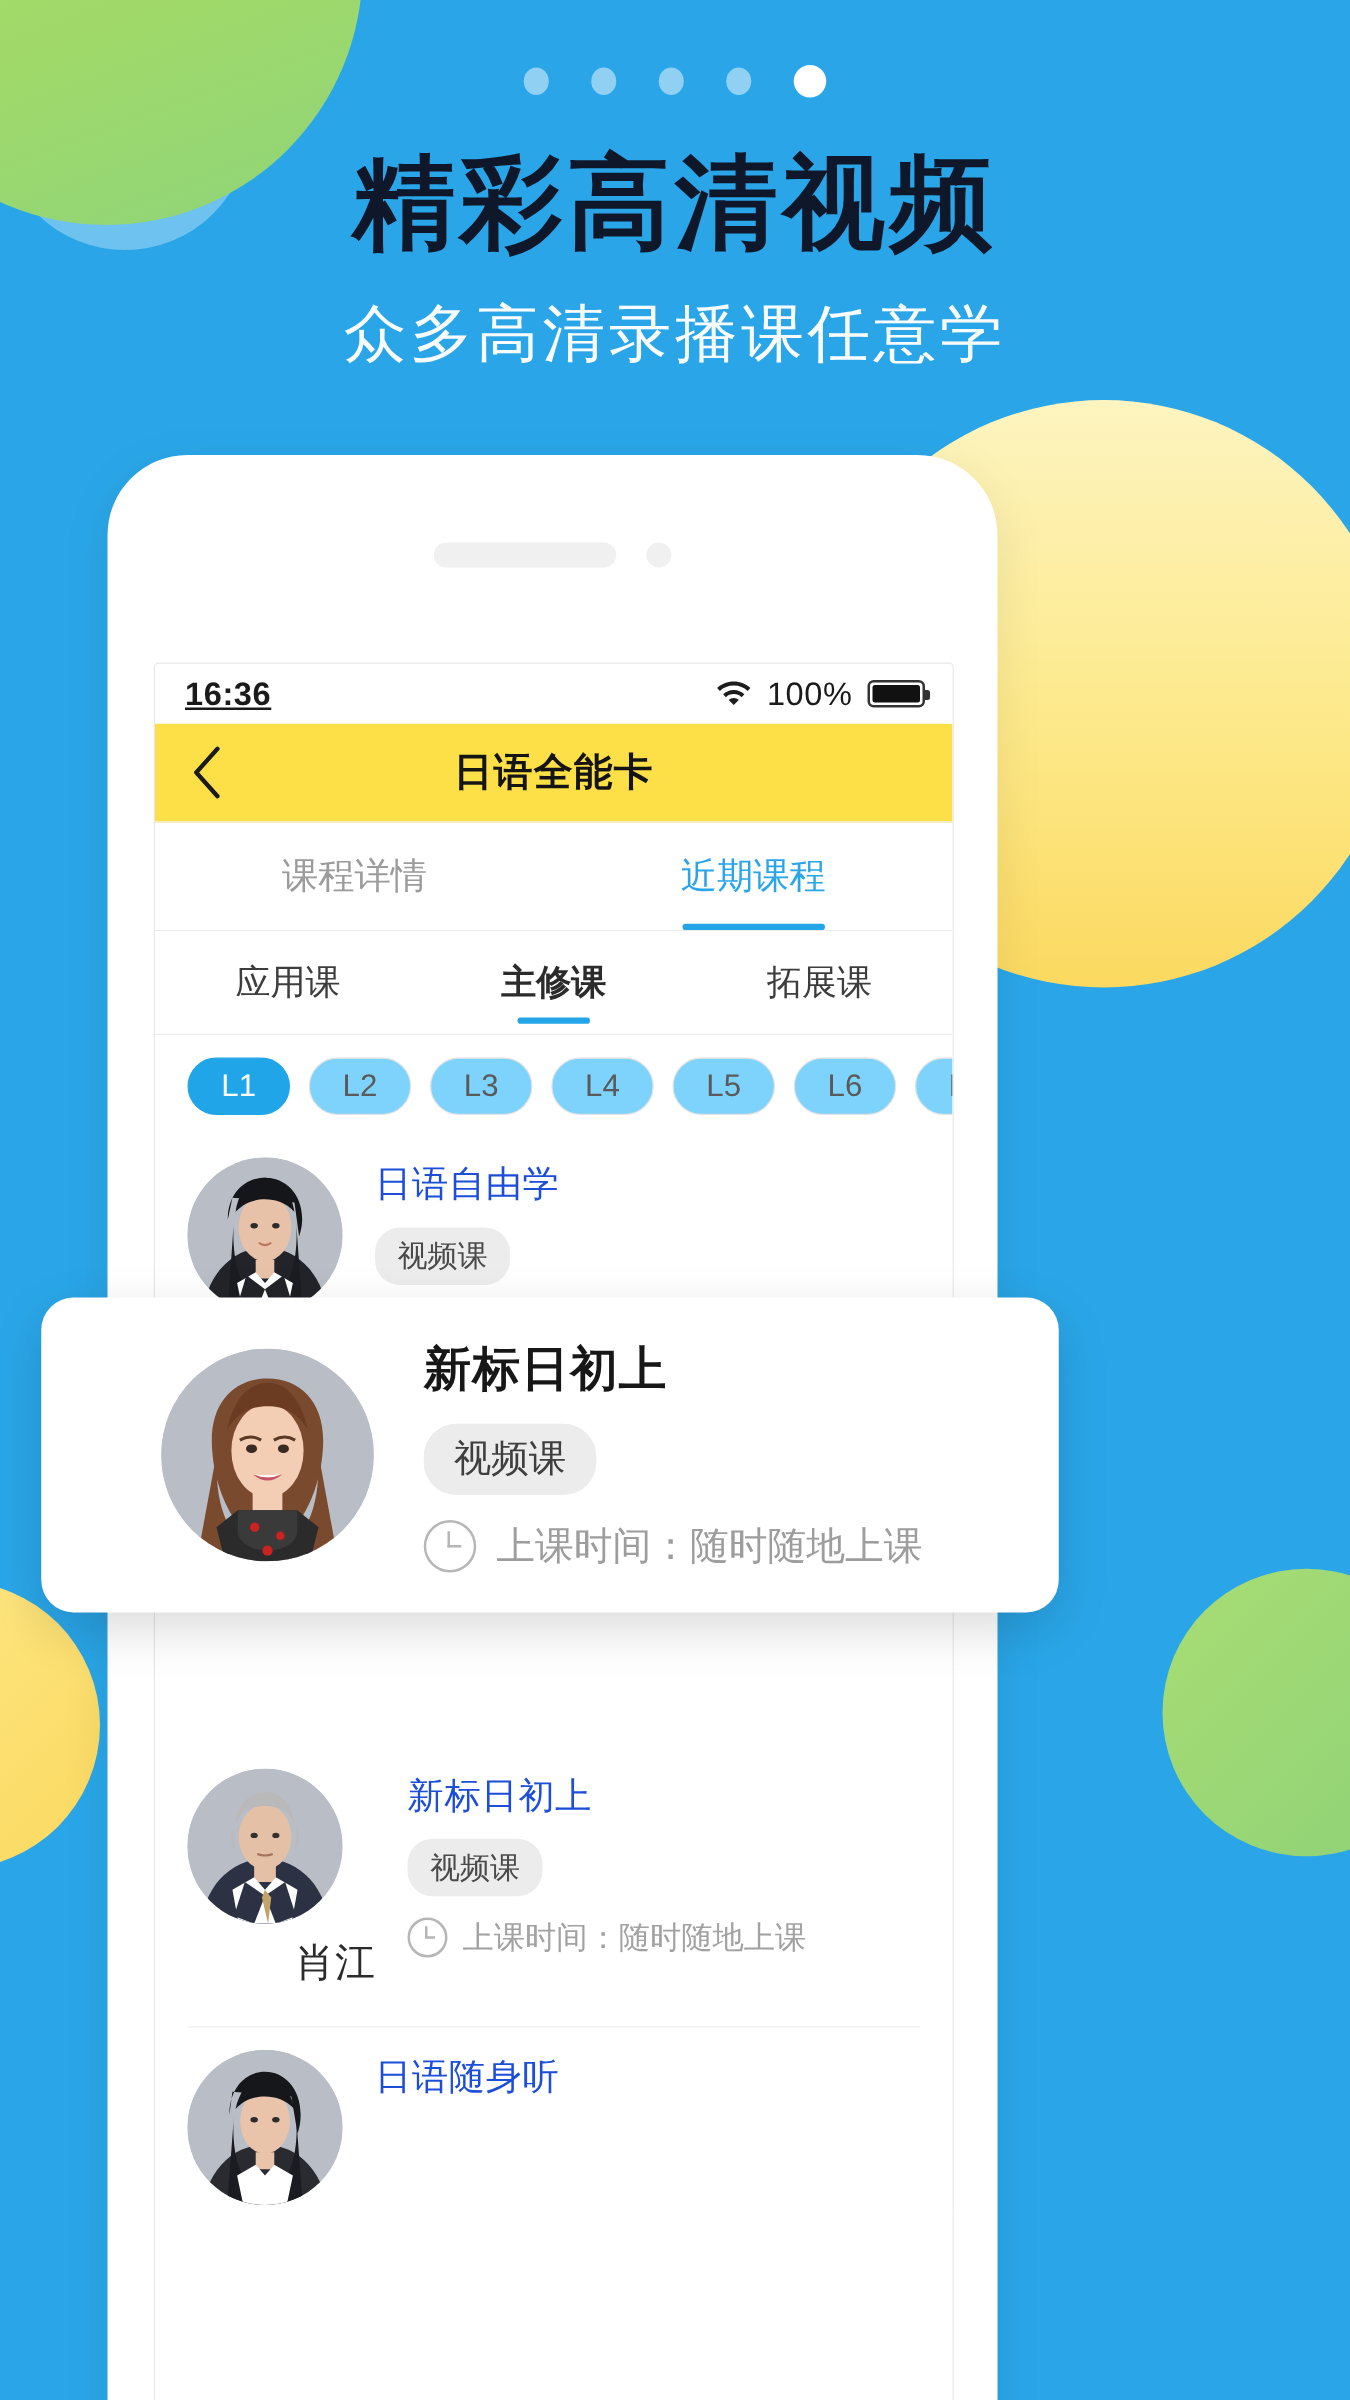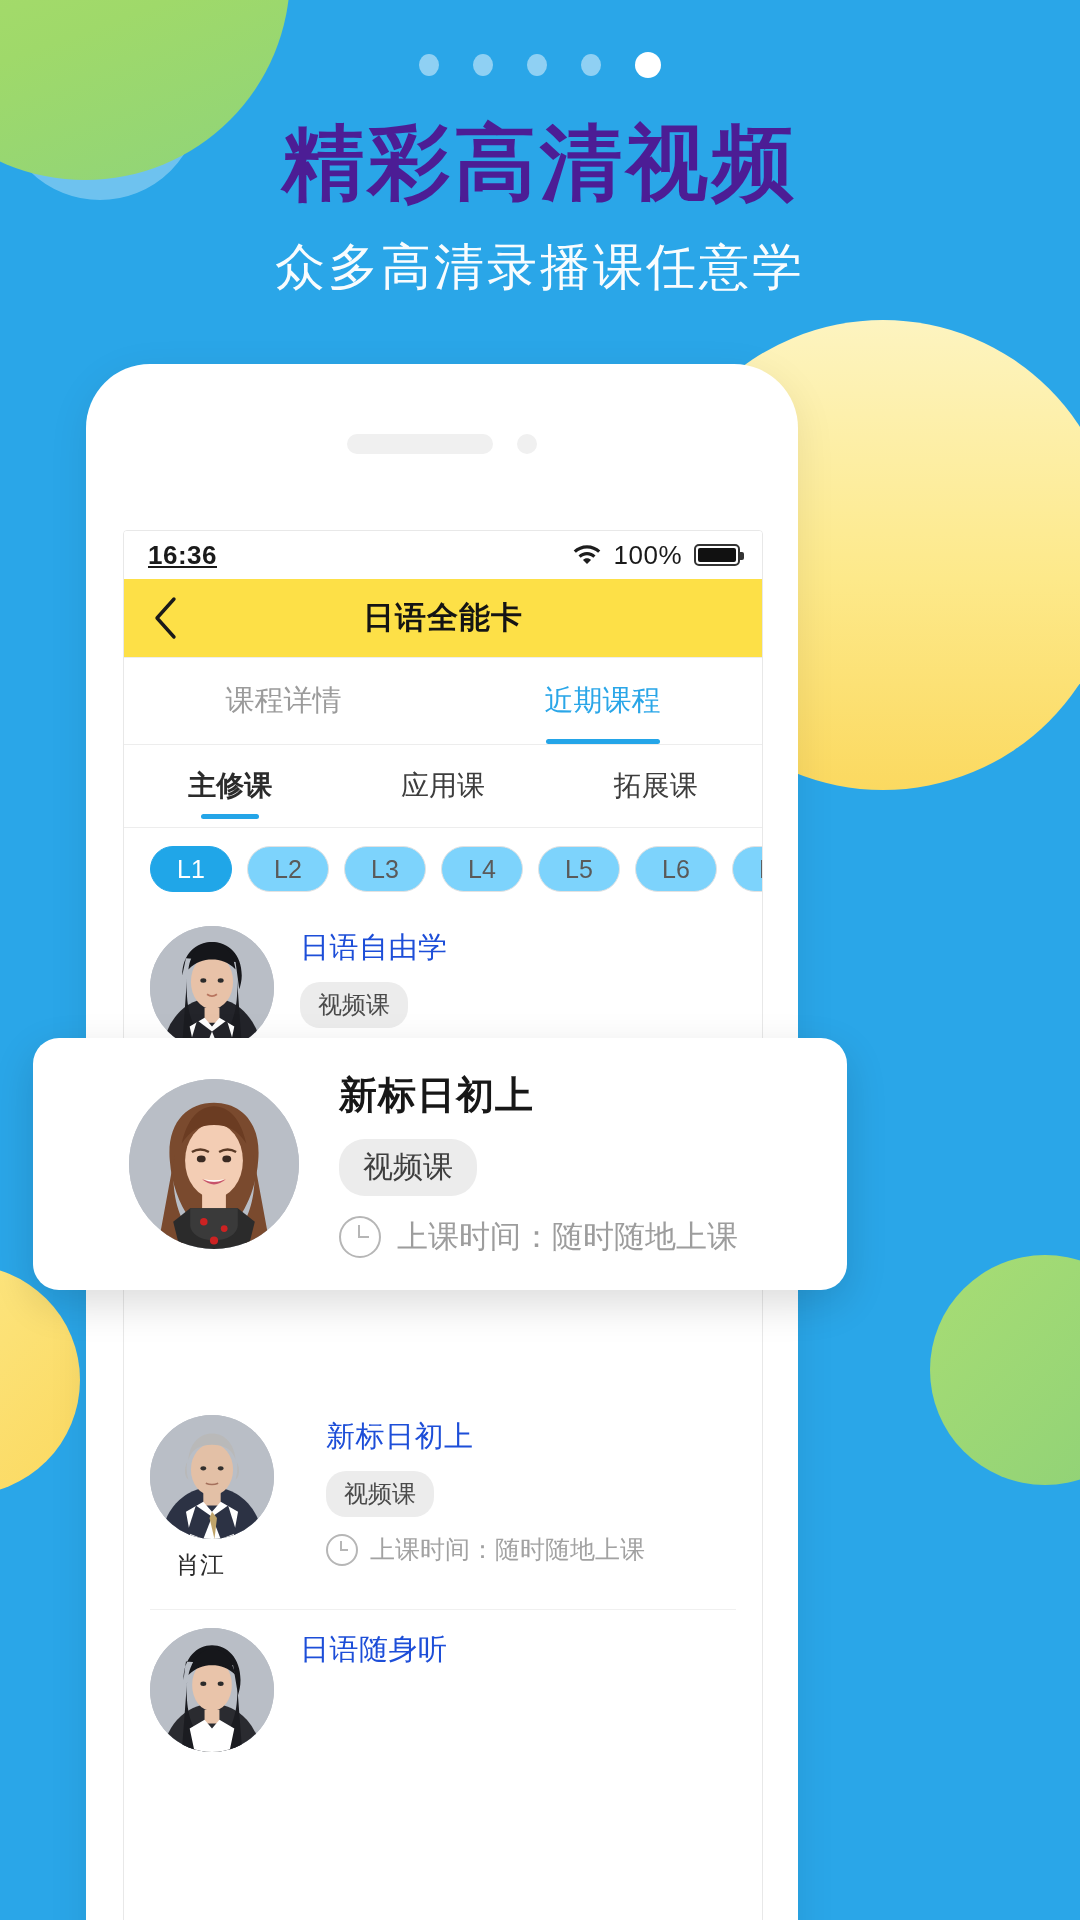--- a/index.html
+++ b/index.html
@@ -44,21 +44,21 @@
     z-index:6;
   }
   .dot{width:20px;height:22px;border-radius:50%;background:rgba(255,255,255,.48);}
   .dot.active{width:26px;height:26px;background:#ffffff;}
 
   
   .headline{
     position:absolute;left:0;right:0;top:120px;text-align:center;z-index:6;
   }
   .headline h1{
-    margin:0;color:#4c1d95;font-size:82px;line-height:1.05;
+    margin:0;color:#0f172a;font-size:82px;line-height:1.05;
     font-weight:bold;letter-spacing:4px;
     font-family:"DejaVu Sans","Liberation Sans",sans-serif;
   }
   .headline h2{
     margin:28px 0 0 0;color:#ffffff;font-size:50px;font-weight:normal;
     letter-spacing:3px;opacity:.97;
     font-family:"DejaVu Sans","Liberation Sans",sans-serif;
   }
 
   
@@ -179,21 +179,21 @@
     width:28px;height:28px;border:2px solid #b6b6b6;border-radius:50%;
     position:relative;flex:0 0 auto;
   }
   .clock::before{
     content:"";position:absolute;left:12px;top:5px;width:2px;height:9px;background:#b6b6b6;
   }
   .clock::after{
     content:"";position:absolute;left:12px;top:13px;width:8px;height:2px;background:#b6b6b6;
   }
   .teacher-name{
-    width:124px;text-align:left;font-size:24px;color:#2b2b2b;
+    width:124px;text-align:right;font-size:32px;color:#2b2b2b;
     margin:10px 0 0 26px;
   }
   .row-sep{height:1px;background:#f0f0f0;margin:0 26px;}
   .spacer-gap{height:8px;background:#f4f4f4;}
 
   
   .float-card{
     position:absolute;left:33px;top:1038px;width:814px;height:252px;
     background:#ffffff;border-radius:26px;
     box-shadow:0 14px 42px rgba(0,0,0,.14);
@@ -286,22 +286,22 @@
       </span>
       <span class="nav-title cn">日语全能卡</span>
     </div>
 
     <div class="tabs">
       <div class="tab cn">课程详情</div>
       <div class="tab cn active">近期课程</div>
     </div>
 
     <div class="subtabs">
+      <div class="subtab cn">应用课</div>
       <div class="subtab cn active">主修课</div>
-      <div class="subtab cn">应用课</div>
       <div class="subtab cn">拓展课</div>
     </div>
 
     <div class="levels">
       <div class="chip active">L1</div>
       <div class="chip">L2</div>
       <div class="chip">L3</div>
       <div class="chip">L4</div>
       <div class="chip">L5</div>
       <div class="chip">L6</div>

